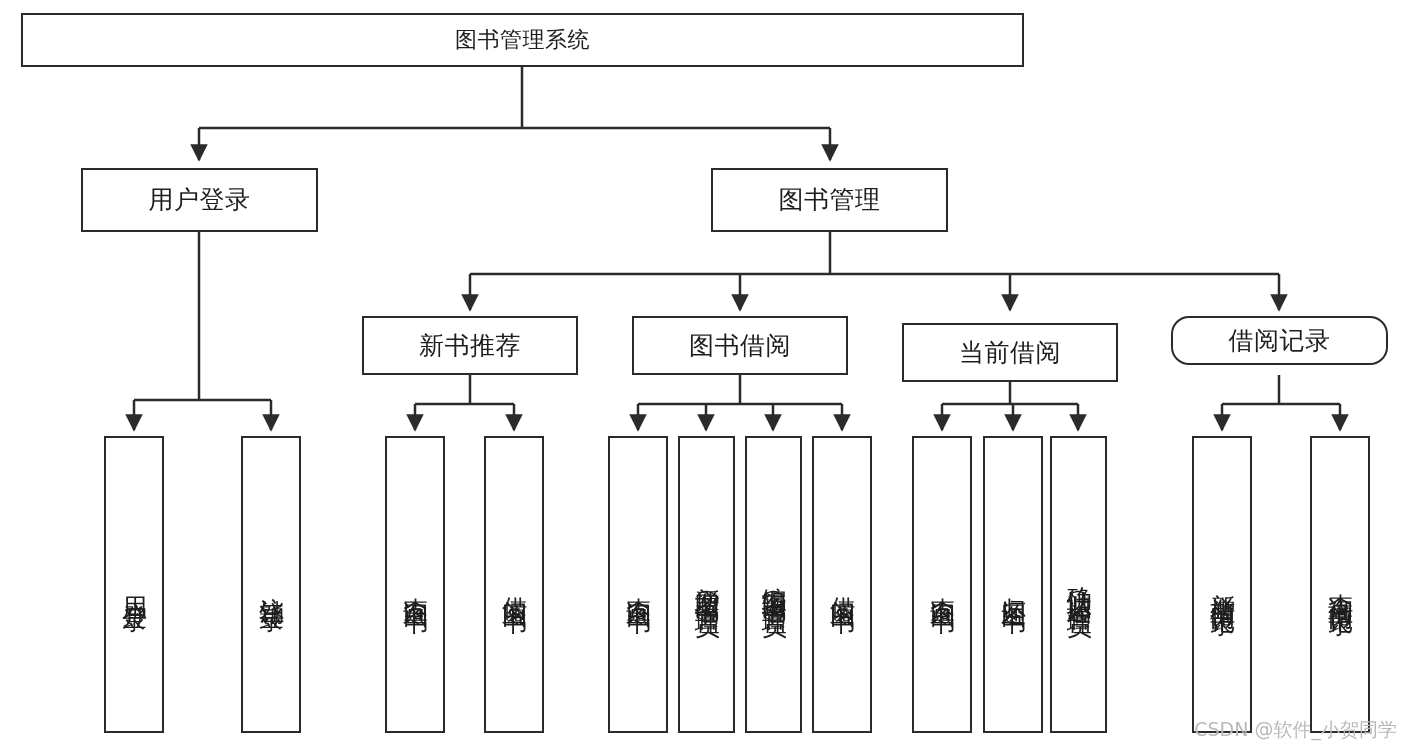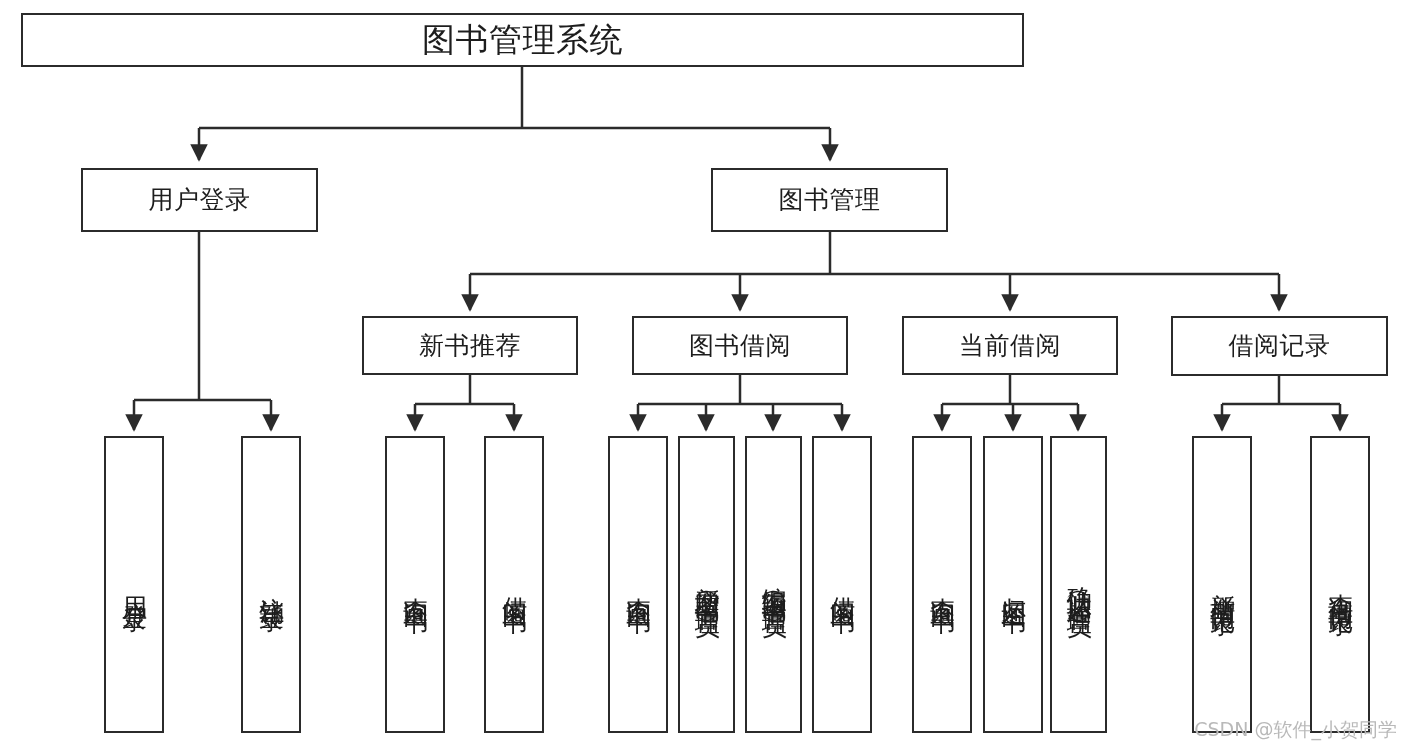--- a/index.html
+++ b/index.html
@@ -39,21 +39,21 @@
     text-align: center;
     line-height: 1.18;
   }
   
   .node.horiz .label {
     writing-mode: horizontal-tb;
     font-size: 25px;
     letter-spacing: 0.5px;
   }
   .node.root .label {
-    font-size: 33px;
+    font-size: 22px;
   }
   
   .node.vert {
     align-items: center;
     justify-content: center;
   }
   .node.vert .label {
     writing-mode: vertical-rl;
     text-orientation: upright;
     font-size: 25px;
@@ -138,24 +138,24 @@
   <div class="node horiz" style="left: 711px; top: 168px; width: 237px; height: 64px; font-family: Liberation Serif, serif;">
     <span class="label">图书管理</span>
   </div>
 
   <div class="node horiz" style="left: 362px; top: 316px; width: 216px; height: 59px;">
     <span class="label">新书推荐</span>
   </div>
   <div class="node horiz" style="left: 632px; top: 316px; width: 216px; height: 59px;">
     <span class="label">图书借阅</span>
   </div>
-  <div class="node horiz" style="left: 902px; top: 316px; width: 216px; height: 59px;">
+  <div class="node horiz" style="left: 902px; top: 323px; width: 216px; height: 59px;">
     <span class="label">当前借阅</span>
   </div>
-  <div class="node horiz" style="left: 1171px; top: 316px; width: 217px; height: 60px;">
+  <div class="node horiz" style="left: 1171px; top: 316px; width: 217px; height: 49px; border-radius: 18px;">
     <span class="label">借阅记录</span>
   </div>
 
   <div class="node vert" style="left: 104px; top: 436px; width: 60px; height: 297px;">
     <span class="label">用户登录</span>
   </div>
   <div class="node vert" style="left: 241px; top: 436px; width: 60px; height: 297px;">
     <span class="label">注销登录</span>
   </div>
   <div class="node vert" style="left: 385px; top: 436px; width: 60px; height: 297px;">

